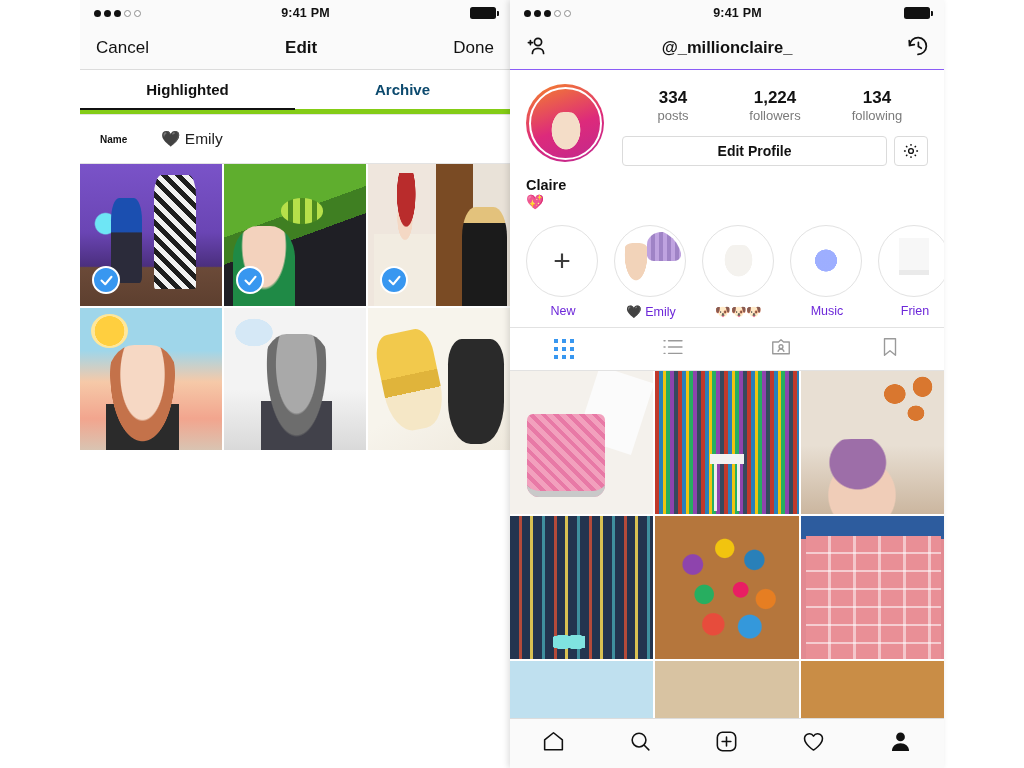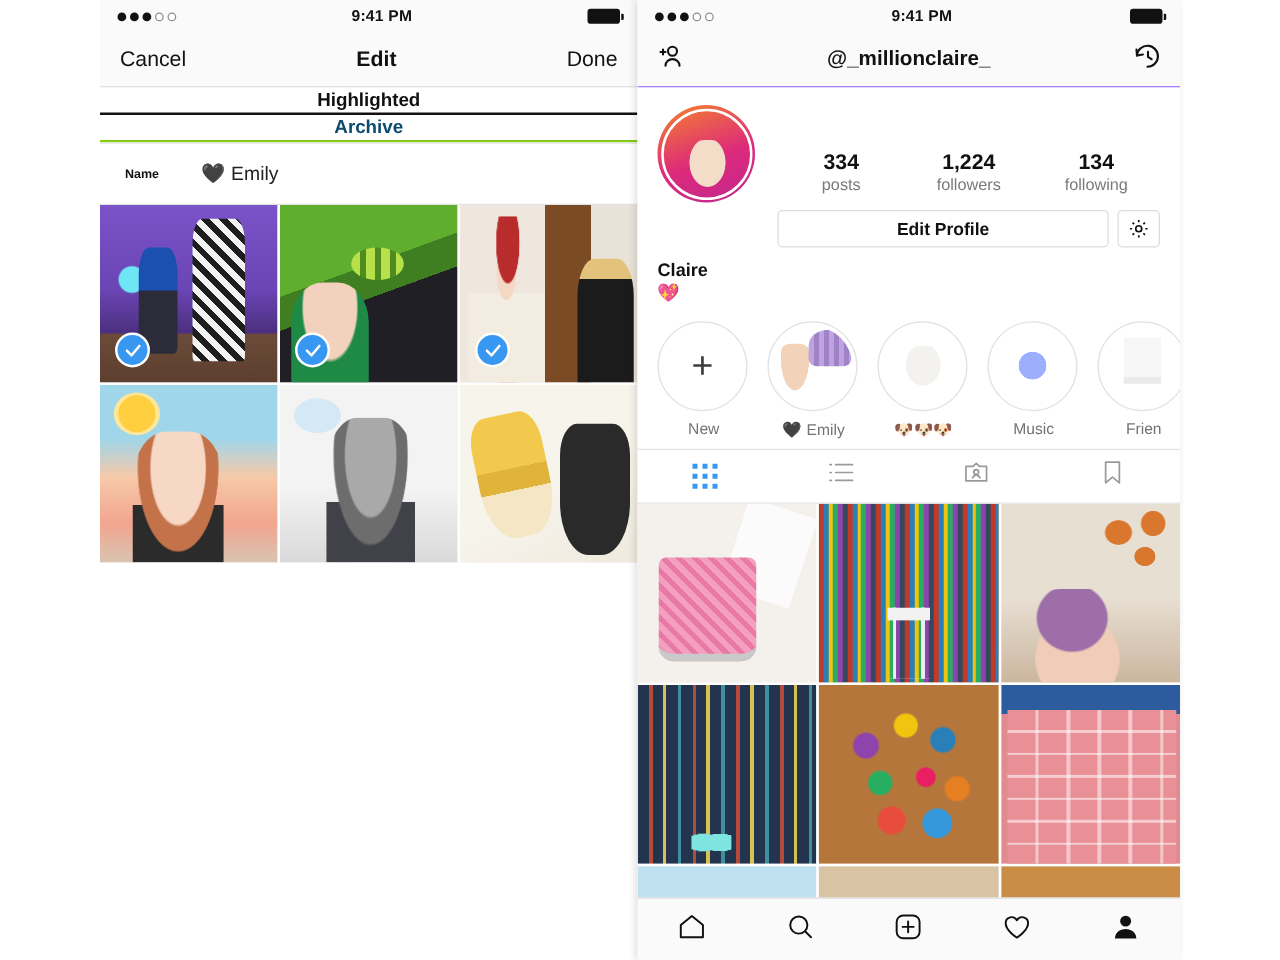--- a/index.html
+++ b/index.html
@@ -37,21 +37,21 @@
 
   
   .navbar-edit {
     height: 44px; background: #fafafa; display: flex; align-items: center;
     justify-content: space-between; padding: 0 16px;
     border-bottom: 1px solid #dcdcdc; font-size: 17px; color: #111;
   }
   .navbar-edit .title { font-weight: bold; font-size: 17px; }
   .navbar-edit .side { font-size: 17px; color: #111; }
 
-  .seg-tabs { height: 44px; display: flex; border-bottom: 2px solid #84cc16; background:#fff;flex-direction:column; }
+  .seg-tabs { height: 44px; display: flex; border-bottom: 5px solid #84cc16; background:#fff; }
   .seg-tab {
     flex: 1; display: flex; align-items: center; justify-content: center;
     font-size: 15px; font-weight: bold; color: #0c4a6e; position: relative;
   }
   .seg-tab.active { color: #111; }
   .seg-tab.active::after {
     content: ""; position: absolute; left: 0; right: 0; bottom: -1px;
     height: 2px; background: #111;
   }
 
@@ -93,21 +93,21 @@
   .phrow { display: flex; align-items: flex-start; gap: 18px; }
   .avatar-ring {
     width: 78px; height: 78px; border-radius: 50%; flex: 0 0 78px;
     padding: 2.5px;
     background: linear-gradient(160deg,#f58529 0%,#dd2a7b 55%,#c0288f 100%);
   }
   .avatar-inner { width: 100%; height: 100%; border-radius: 50%;
                   border: 2px solid #fff; overflow: hidden; position: relative; }
   .stats-col { flex: 1; padding-top: 4px; }
   .stats { display: flex; }
-  .stat { flex: 1; text-align: center; margin-top: 32px; }
+  .stat { flex: 1; text-align: center; }
   .stat .num { font-size: 17px; font-weight: bold; color: #111; line-height: 1.15; }
   .stat .lbl { font-size: 13px; color: #7a7a7a; }
   .actions { display: flex; gap: 7px; margin-top: 13px; }
   .btn-edit {
     flex: 1; height: 30px; border: 1px solid #dbdbdb; border-radius: 4px;
     display: flex; align-items: center; justify-content: center;
     font-size: 14px; font-weight: bold; color: #111; background: #fff;
   }
   .btn-gear {
     width: 34px; height: 30px; border: 1px solid #dbdbdb; border-radius: 4px;
@@ -119,21 +119,21 @@
 
   .highlights { display: flex; gap: 14px; padding: 2px 16px 8px; background: #fff;
                 overflow: hidden; }
   .hl { width: 74px; flex: 0 0 74px; text-align: center; }
   .hl-circle {
     width: 72px; height: 72px; border-radius: 50%; border: 1px solid #e2e2e2;
     overflow: hidden; position: relative; background: #fff;
     display: flex; align-items: center; justify-content: center;
   }
   .hl-circle .inset { position: absolute; inset: 3px; border-radius: 50%; overflow: hidden; }
-  .hl-label { font-size: 12.5px; color: #737373; margin-top: 7px;
+  .hl-label { font-size: 12.5px; color: #6d28d9; margin-top: 7px;
               white-space: nowrap; overflow: visible; }
   .plus { font-size: 30px; color: #3c3c3c; font-weight: 300; line-height: 1; }
 
   .tabbar {
     height: 44px; display: flex; border-top: 1px solid #e2e2e2;
     border-bottom: 1px solid #e2e2e2; background: #fff;
   }
   .tabbar .tb { flex: 1; display: flex; align-items: center; justify-content: center; }
   .grid-dots { display: grid; grid-template-columns: repeat(3,4px);
                grid-template-rows: repeat(3,4px); gap: 4px; }

